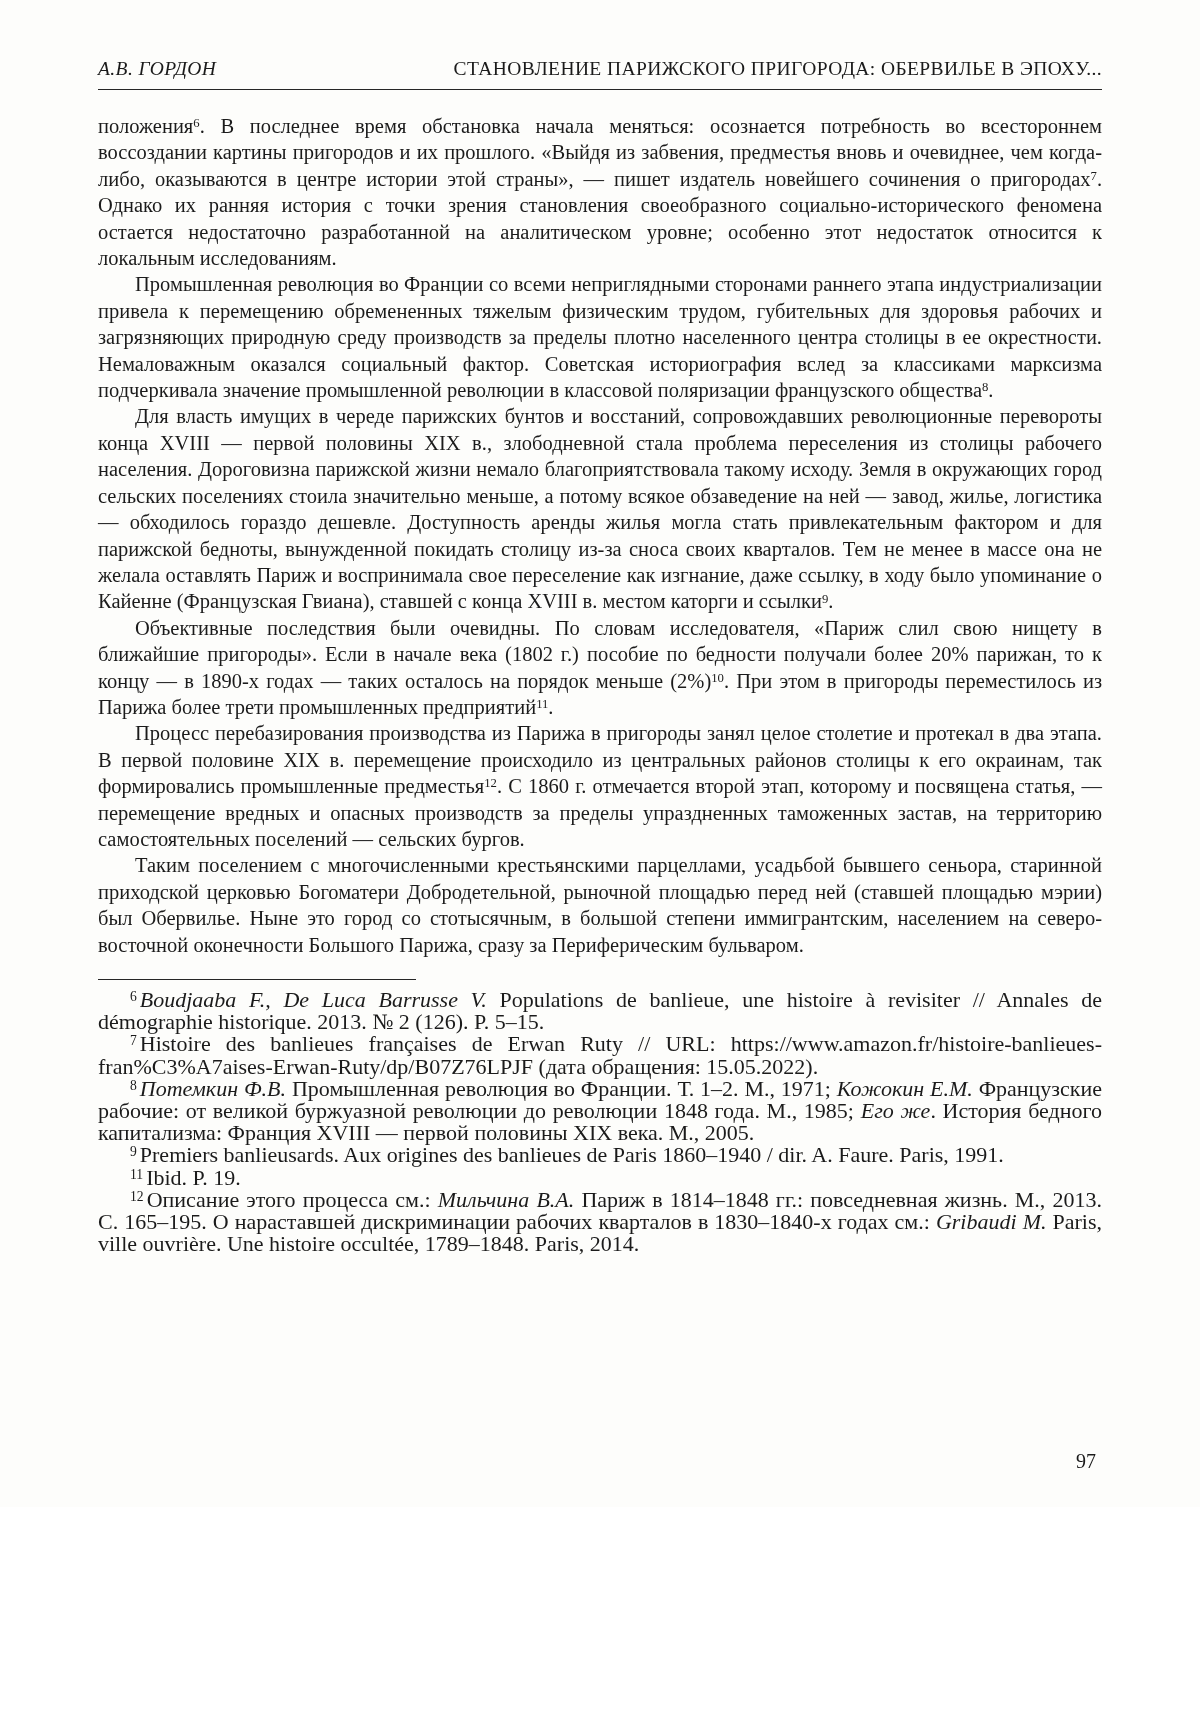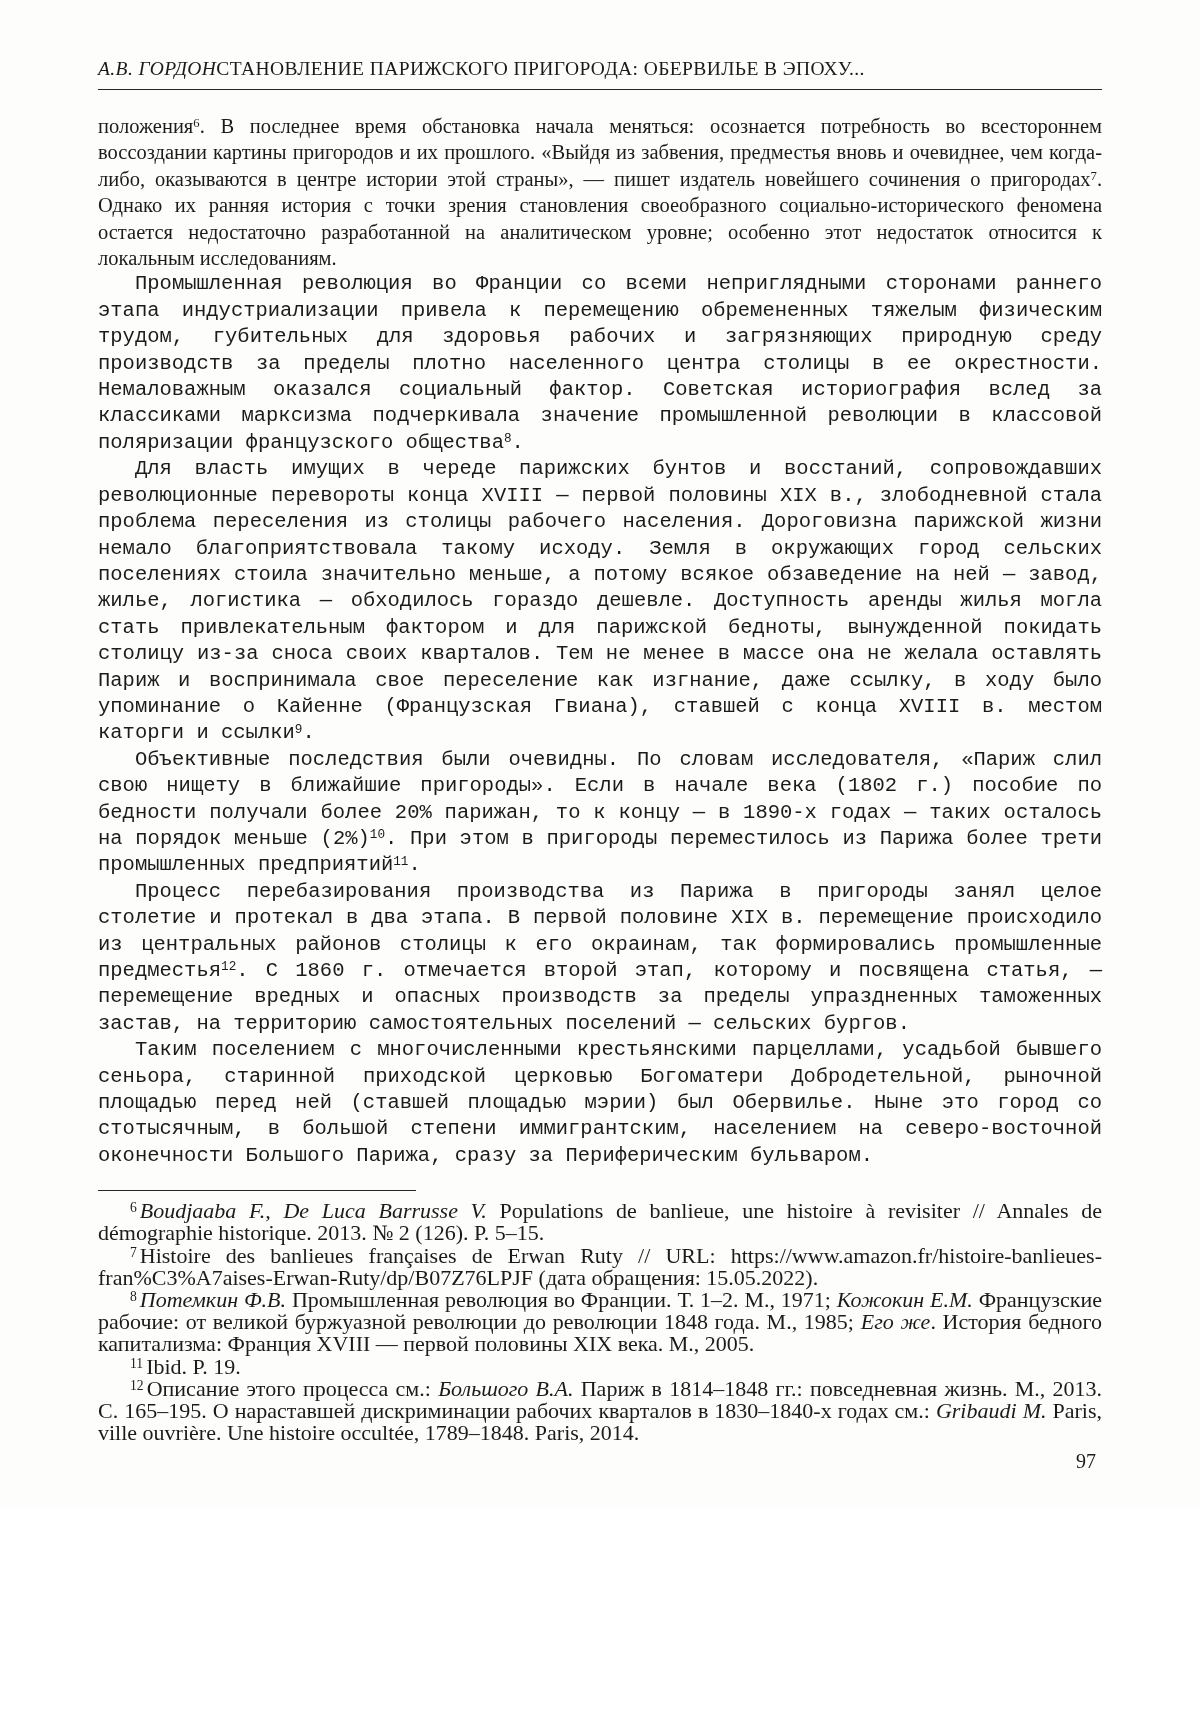--- a/index.html
+++ b/index.html
@@ -15,34 +15,34 @@
     overflow: hidden;
   }
   .running-header {
     display: flex;
     align-items: baseline;
     font-size: 19.5px;
     letter-spacing: 0.4px;
     white-space: nowrap;
   }
   .running-header .author { font-style: italic; font-weight: normal; }
-  .running-header .title { flex: 1; text-align: left; }
+  .running-header .title { flex: 1; text-align: right; }
   .header-rule {
     border: none;
     border-top: 1.7px solid #262626;
     margin: 9px 0 0 0;
   }
   .body-text {
     margin-top: 23px;
     font-size: 20.5px;
     line-height: 26.4px;
     text-align: justify;
   }
   .body-text p { margin: 0; }
-  .body-text p.indent { text-indent: 37px; font-family: Liberation Mono, monospace; }
+  .body-text p.indent { text-indent: 37px; }
   sup {
     font-size: 0.62em;
     line-height: 0;
     vertical-align: baseline;
     position: relative;
     top: -0.45em;
   }
   .footnote-rule {
     border: none;
     border-top: 1.5px solid #262626;
@@ -88,19 +88,20 @@
       <p class="indent">Процесс перебазирования производства из Парижа в пригороды занял целое столетие и протекал в два этапа. В первой половине XIX в. перемещение происходило из центральных районов столицы к его окраинам, так формировались промышленные предместья<sup>12</sup>. С 1860 г. отмечается второй этап, которому и посвящена статья, — перемещение вредных и опасных производств за пределы упраздненных таможенных застав, на территорию самостоятельных поселений — сельских бургов.</p>
       <p class="indent">Таким поселением с многочисленными крестьянскими парцеллами, усадьбой бывшего сеньора, старинной приходской церковью Богоматери Добродетельной, рыночной площадью перед ней (ставшей площадью мэрии) был Обервилье. Ныне это город со стотысячным, в большой степени иммигрантским, населением на северо-восточной оконечности Большого Парижа, сразу за Периферическим бульваром.</p>
     </main>
 
   <hr class="footnote-rule">
 
   <section class="footnotes">
       <p><sup>6</sup><i>Boudjaaba F., De Luca Barrusse V.</i> Populations de banlieue, une histoire à revisiter // Annales de démographie historique. 2013. № 2 (126). P. 5–15.</p>
       <p><sup>7</sup>Histoire des banlieues françaises de Erwan Ruty // URL: https://www.amazon.fr/histoire-banlieues-fran%C3%A7aises-Erwan-Ruty/dp/B07Z76LPJF (дата обращения: 15.05.2022).</p>
       <p><sup>8</sup><i>Потемкин Ф.В.</i> Промышленная революция во Франции. Т. 1–2. М., 1971; <i>Кожокин Е.М.</i> Французские рабочие: от великой буржуазной революции до революции 1848 года. М., 1985; <i>Его же</i>. История бедного капитализма: Франция XVIII — первой половины XIX века. М., 2005.</p>
+      <p><sup>9</sup>Premiers banlieusards. Aux origines des banlieues de Paris 1860–1940 / dir. A. Faure. Paris, 1991.</p>
       <p><sup>11</sup>Ibid. P. 19.</p>
-      <p><sup>12</sup>Описание этого процесса см.: <i>Большого В.А.</i> Париж в 1814–1848 гг.: повседневная жизнь. М., 2013. С. 165–195. О нараставшей дискриминации рабочих кварталов в 1830–1840-х годах см.: <i>Gribaudi M.</i> Paris, ville ouvrière. Une histoire occultée, 1789–1848. Paris, 2014.</p>
+      <p><sup>12</sup>Описание этого процесса см.: <i>Мильчина В.А.</i> Париж в 1814–1848 гг.: повседневная жизнь. М., 2013. С. 165–195. О нараставшей дискриминации рабочих кварталов в 1830–1840-х годах см.: <i>Gribaudi M.</i> Paris, ville ouvrière. Une histoire occultée, 1789–1848. Paris, 2014.</p>
     </section>
 
   <div class="page-number">97</div>
 
 </div>
 
 </body></html>

